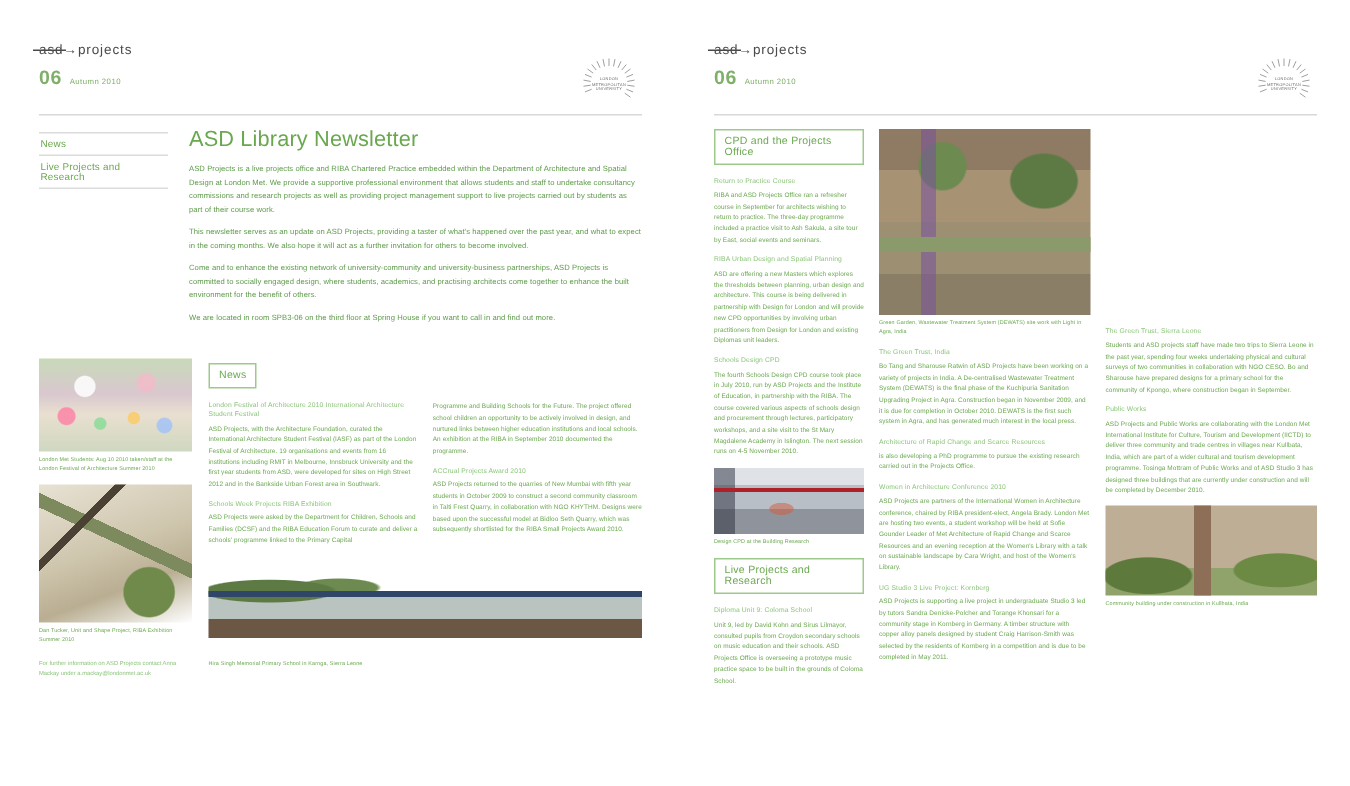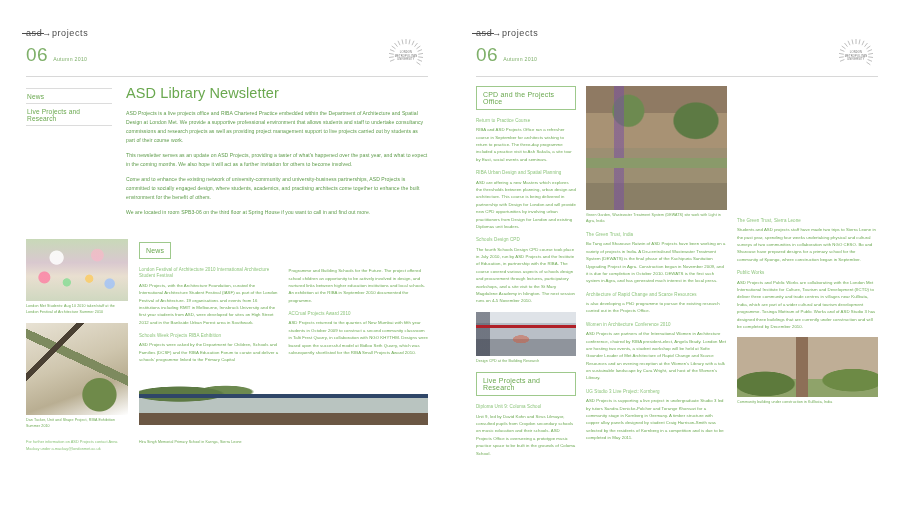--- a/index.html
+++ b/index.html
@@ -20,21 +20,21 @@
     font-size: 9px; letter-spacing: .6px; color: #4a4a4a;
     font-family: "Liberation Sans", sans-serif; white-space: nowrap;
   }
   .brand .asd { position: relative; color:#4a4a4a; font-weight:400; }
   .brand .asd::before{
     content:""; position:absolute; left:-4px; right:-2px; top:50%;
     height:1px; background:#4a4a4a;
   }
   .brand .arrow { color:#4a4a4a; }
   .issue-row { display:flex; align-items:baseline; gap:5px; margin-top:6px; }
-  .issue-num { font-size: 19px; color: #7fb06a; font-weight: 400; letter-spacing:.5px; }
+  .issue-num { font-size: 13px; color: #7fb06a; font-weight: 700; letter-spacing:.5px; }
   .issue-date { font-size: 5.2px; color: #7fb06a; letter-spacing:.3px; }
 
   
   .roundel { position:absolute; right:2px; top:8px; width:40px; height:40px; }
   .roundel .rays { position:absolute; inset:0; }
   .roundel .txt {
     position:absolute; left:0; right:0; top:15px; text-align:center;
     font-size:2.6px; color:#6d6d6d; line-height:1.35; letter-spacing:.2px;
   }
 

